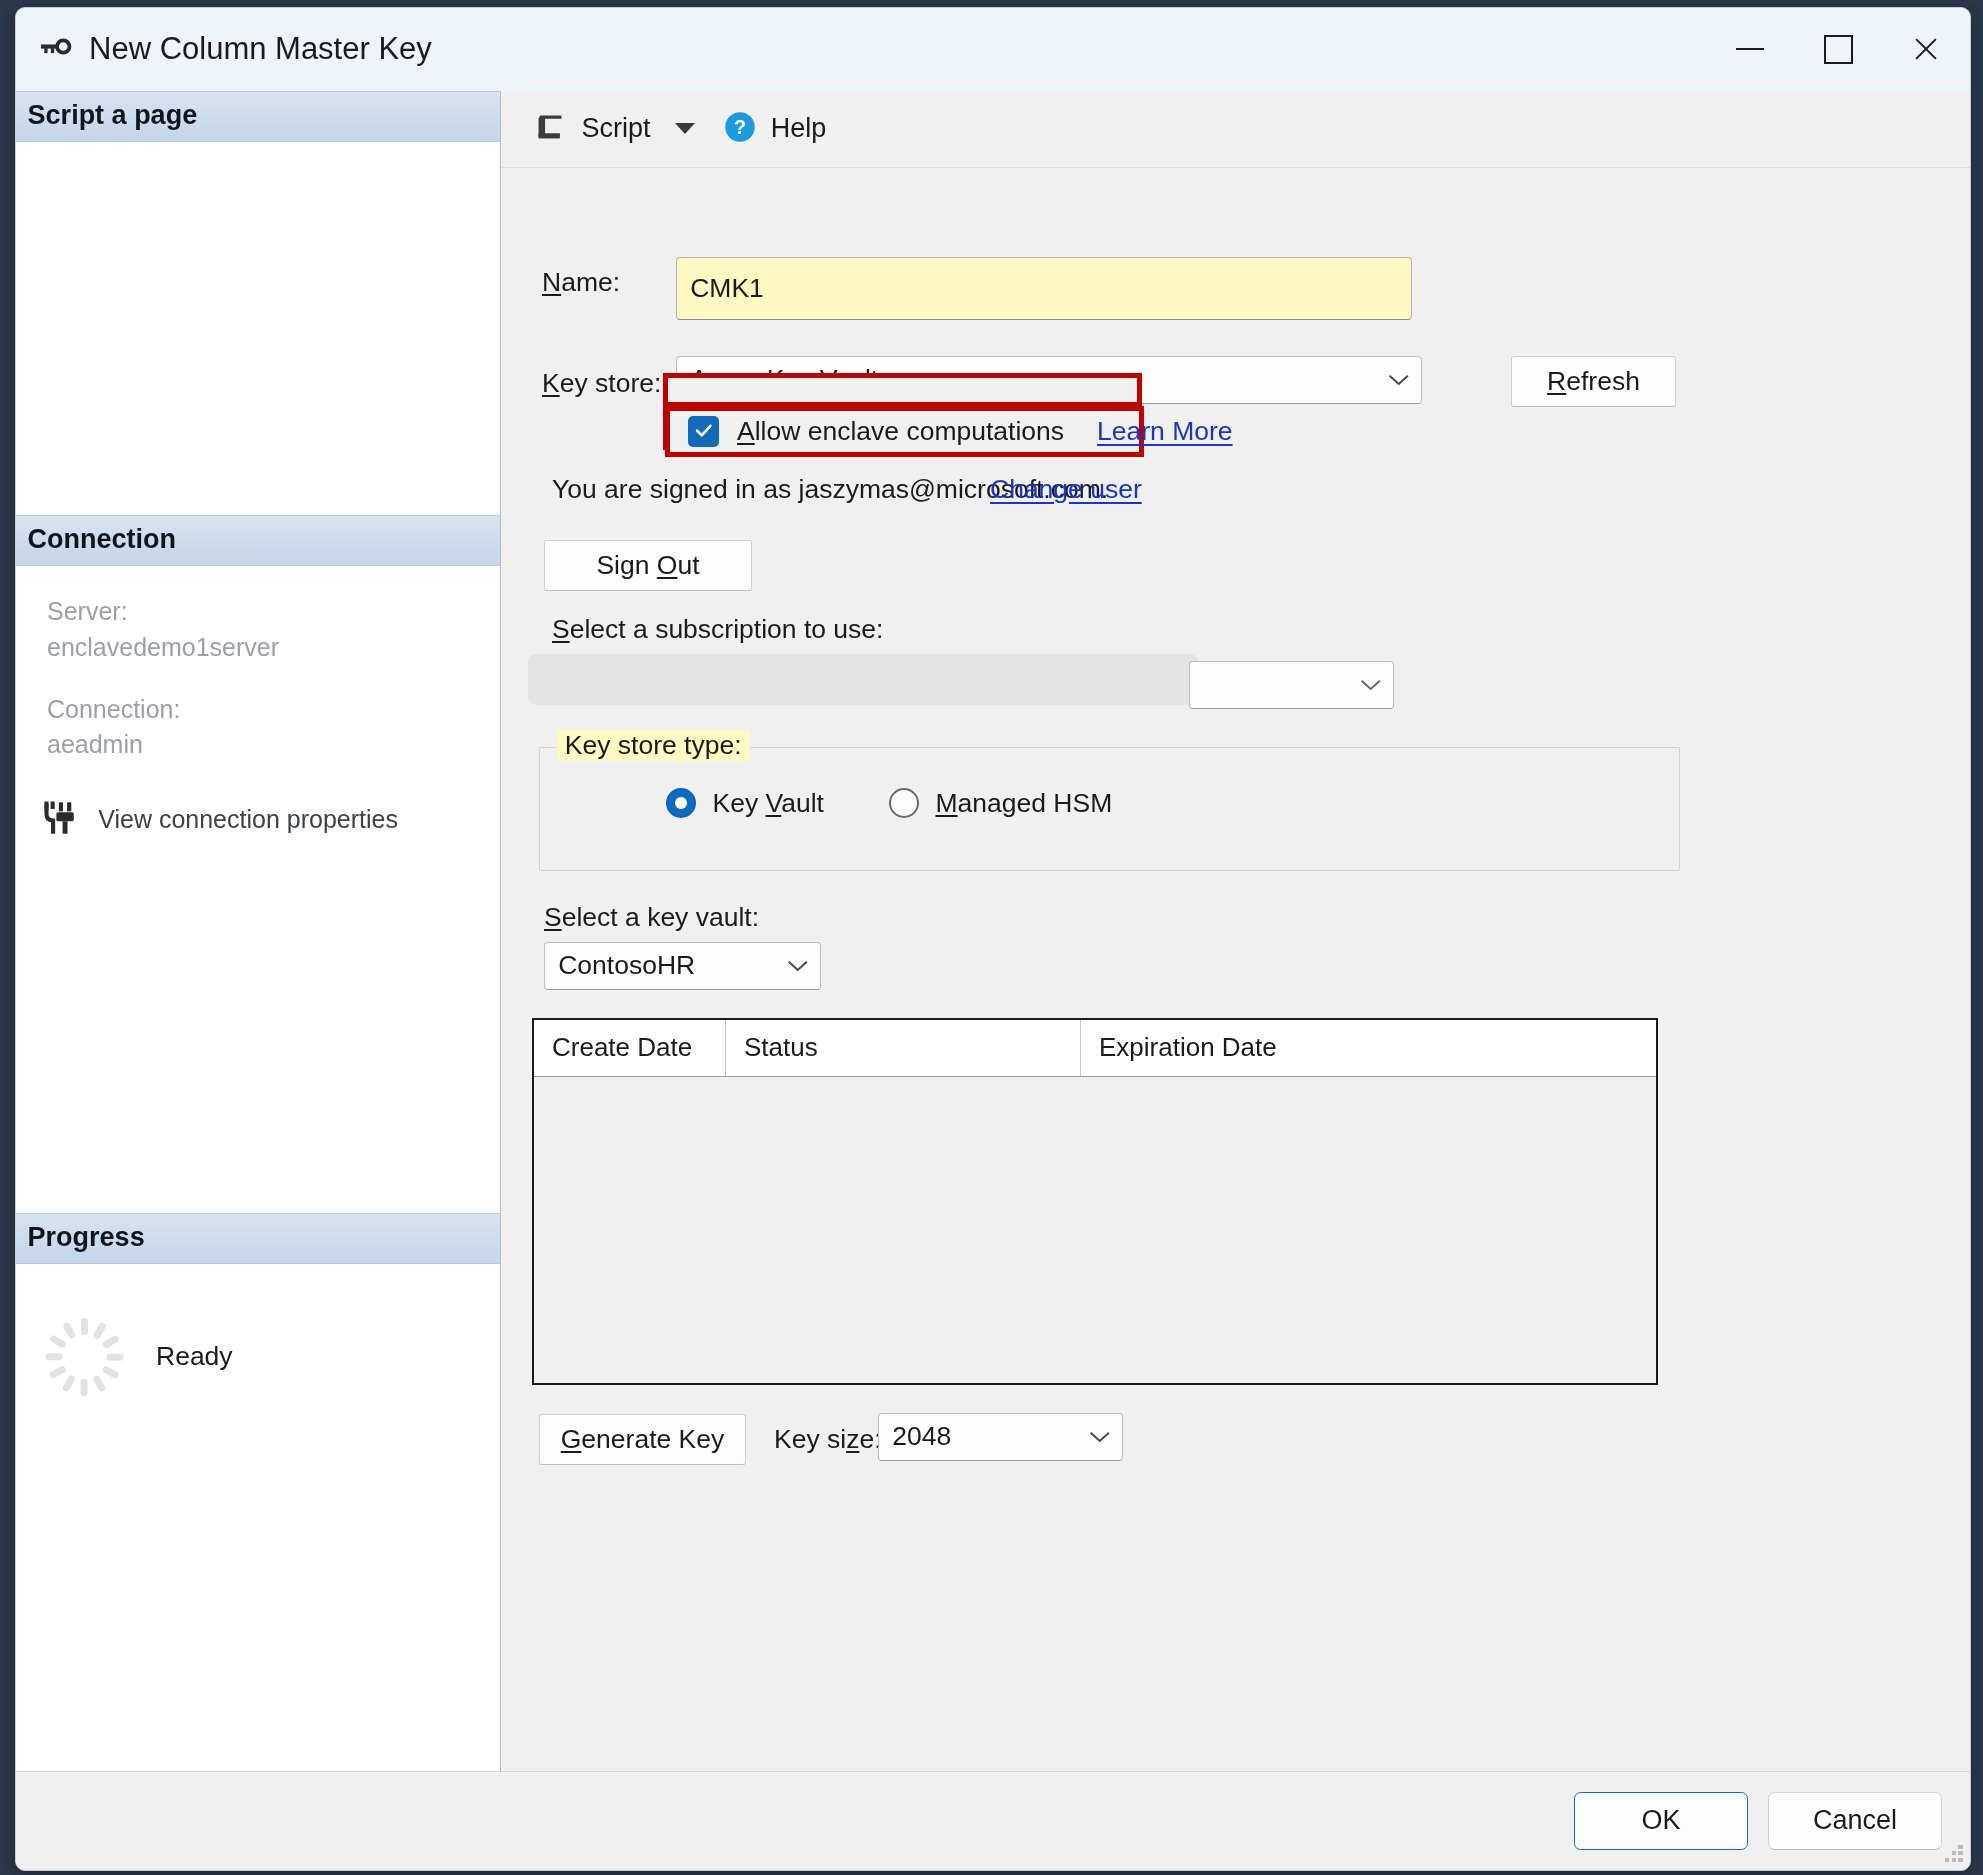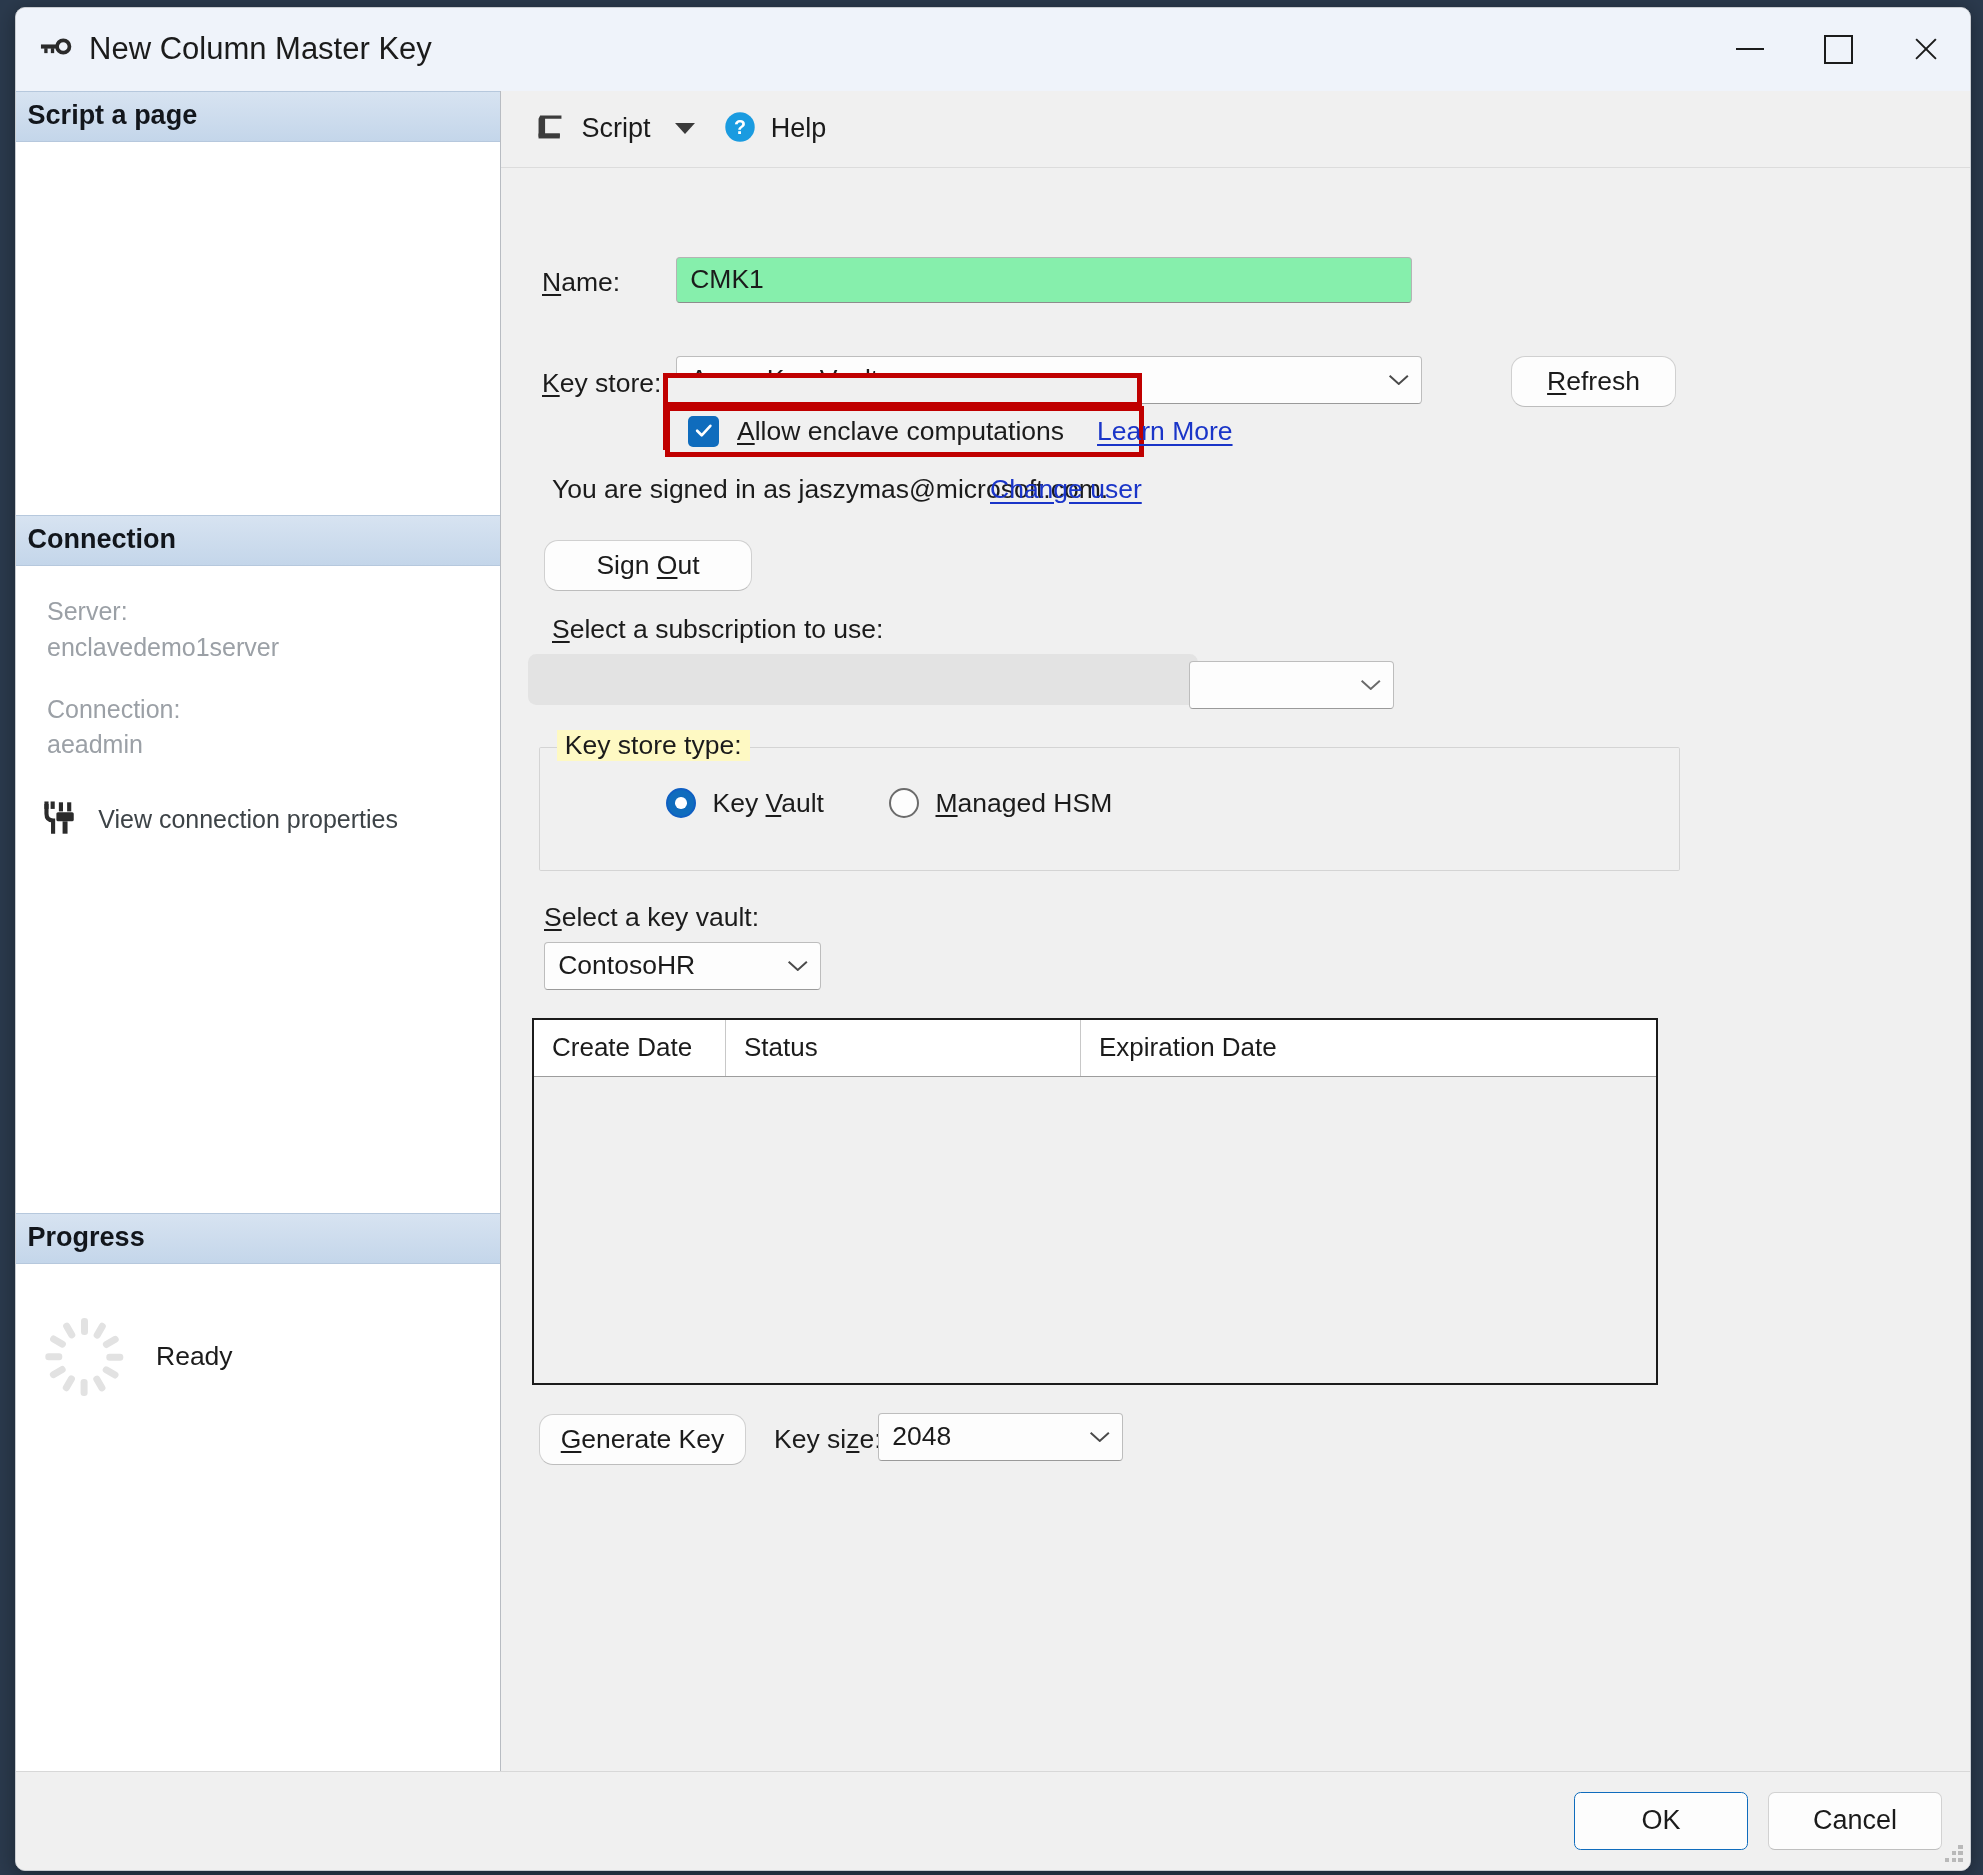--- a/index.html
+++ b/index.html
@@ -208,25 +208,25 @@
     min-height: 0;
   }
 
   
   .row { display: flex; align-items: center; }
 
   .lbl { font-size: 26.5px; color: #1b1b1b; white-space: nowrap; }
   .u { text-decoration: underline; text-underline-offset: 3.3px; }
 
   .textbox {
-    background: #86efac;
+    background: #fef9c3;
     border: 0.8px solid #b4b4b4;
     border-bottom: 1.7px solid #8d8d8d;
     border-radius: 4.1px;
-    height: 46px;
+    height: 63px;
     display: flex;
     align-items: center;
     padding: 0 13.2px;
     font-size: 26.5px;
     color: #1b1b1b;
     box-sizing: border-box;
   }
   .combo {
     background: #fdfdfd;
     border: 0.8px solid #bdbdbd;
@@ -242,21 +242,21 @@
     cursor: default;
     justify-content: space-between;
   }
   .chev {
     width: 21.5px; height: 11.6px; flex: 0 0 auto; margin-left: 8.3px;
   }
   .btn {
     background: #fdfdfd;
     border: 0.8px solid #d0d0d0;
     border-bottom: 1.7px solid #bdbdbd;
-    border-radius: 14px;
+    border-radius: 3px;
     height: 51px;
     display: flex;
     align-items: center;
     justify-content: center;
     font-size: 26.5px;
     color: #1b1b1b;
     cursor: default;
     box-sizing: border-box;
   }
 

